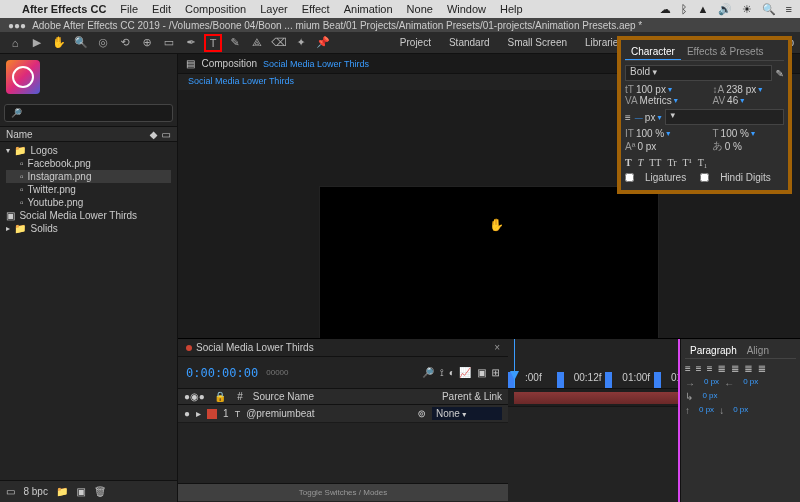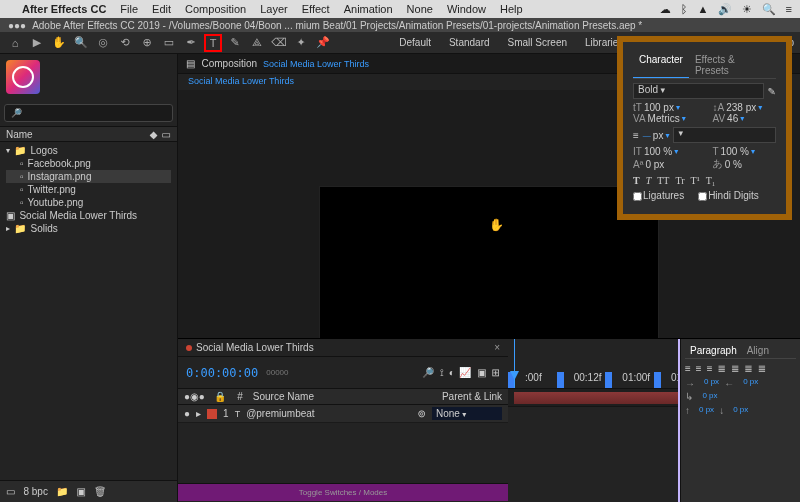--- a/index.html
+++ b/index.html
@@ -37,36 +37,36 @@
 .comptab .link{color:#3a9cff;font-size:9px;cursor:pointer}
 .subtab{height:16px;padding:2px 10px;font-size:9px;color:#3a9cff;background:#222}
 .viewport{flex:1;position:relative;background:#1c1c1c;display:flex;align-items:center;justify-content:center}
 .canvas{width:340px;height:200px;background:#000;border:1px solid #222;position:relative}
 .textlayer{position:absolute;left:58px;bottom:26px;color:#fff;font-size:15px;font-weight:bold;font-family:Futura,Arial}
 .textlayer .handle{display:inline-block;width:5px;height:5px;border:1px solid #d88;background:transparent;vertical-align:middle;margin:0 1px}
 .handcursor{position:absolute;top:128px;left:50%;color:#fff;font-size:12px}
 .viewctrl{height:20px;background:#252525;display:flex;align-items:center;gap:6px;padding:0 6px;font-size:8px;color:#999;border-top:1px solid #111}
 .viewctrl .seg{display:flex;align-items:center;gap:3px;cursor:pointer}
 
-.charpanel{position:absolute;top:36px;right:8px;width:175px;background:#2e2e2e;border:6px solid #a16207;z-index:10;padding:10px}
+.charpanel{position:absolute;top:36px;right:8px;width:175px;background:#2e2e2e;border:4px solid #a16207;z-index:10;padding:4px}
 .charpanel .tabs{display:flex;font-size:9px;border-bottom:1px solid #444;margin-bottom:4px}
 .charpanel .tabs span{padding:2px 6px;color:#999;cursor:pointer}
 .charpanel .tabs .on{color:#fff;border-bottom:1px solid #3a9cff}
 .charpanel .row{display:flex;align-items:center;gap:4px;margin:3px 0}
 .charpanel select,.charpanel .sel{flex:1;height:16px;background:#222;border:1px solid #444;font-size:9px;color:#ccc;padding:0 4px}
 .charpanel .swatch{width:20px;height:20px;position:relative}
 .charpanel .swatch .fg{width:14px;height:14px;background:#fff;border:1px solid #000;position:absolute}
 .charpanel .swatch .bg{width:14px;height:14px;background:#000;border:1px solid #555;position:absolute;right:0;bottom:0}
 .charpanel .num{display:flex;align-items:center;gap:2px;font-size:8px;color:#3a9cff}
 .charpanel .num .lbl{color:#999;font-size:10px}
 .charpanel .half{display:flex;gap:16px}
 .charpanel .half>div{flex:1}
 .charpanel .btnrow{display:flex;gap:6px;margin:4px 0}
 .charpanel .btnrow span{font-size:10px;color:#ccc;font-family:Georgia,serif;cursor:pointer}
-.charpanel .chk{display:flex;align-items:flex-end;gap:1px;font-size:8px;color:#bbb}
+.charpanel .chk{display:flex;align-items:center;gap:11px;font-size:8px;color:#bbb}
 .charpanel .chk input{width:9px;height:9px}
 
 .timeline{position:absolute;bottom:0;left:0;right:0;height:164px;background:#232323;border-top:1px solid #000;display:flex;flex-direction:column}
 .tl-top{display:flex}
 .tl-left{width:330px;background:#232323}
 .tl-tabhead{height:18px;display:flex;align-items:center;padding:0 8px;font-size:9px;border-bottom:1px solid #111}
 .tl-tabhead .dot{width:6px;height:6px;border-radius:50%;background:#c43;margin-right:4px}
 .tl-tabhead .x{margin-left:auto;color:#999;cursor:pointer}
 .timecode{height:32px;display:flex;align-items:center;padding:0 8px;gap:8px;border-bottom:1px solid #111}
 .timecode .tc{color:#3a9cff;font-size:12px;font-family:monospace}
@@ -77,30 +77,30 @@
 .layerrow .name{flex:1;color:#ccc}
 .layerrow .link{width:70px;background:#0f172a;font-size:8px;padding:1px 4px}
 .tl-right{flex:1;display:flex;flex-direction:column}
 .ruler{height:50px;border-bottom:1px solid #111;position:relative;background:#232323}
 .ruler .ticks{position:absolute;bottom:0;left:0;right:0;height:16px;display:flex;font-size:7px;color:#999}
 .ruler .ticks span{flex:1;border-left:7px solid #3b82f6;padding-left:10px}
 .playhead{position:absolute;left:6px;top:0;bottom:0;width:1px;background:#3a9cff}
 .playhead::before{content:"";position:absolute;top:32px;left:-4px;width:9px;height:9px;background:#3a9cff;clip-path:polygon(0 0,100% 0,50% 100%)}
 .track{height:18px;position:relative;background:#1e1e1e;border-bottom:1px solid #151515}
 .bar{position:absolute;left:6px;right:6px;top:3px;height:12px;background:linear-gradient(#8a3838,#6a2828)}
-.togglebar{height:18px;background:#701a75;display:flex;align-items:center;justify-content:center;font-size:8px;color:#999;border-top:1px solid #111}
+.togglebar{height:18px;background:#404040;display:flex;align-items:center;justify-content:center;font-size:8px;color:#999;border-top:1px solid #111}
 
 .parapanel{position:absolute;right:0;top:0;width:120px;height:100%;background:#2e2e2e;border-left:1px solid #111;padding:4px}
 .parapanel .ptabs{display:flex;font-size:9px;border-bottom:1px solid #444;margin-bottom:4px}
 .parapanel .ptabs span{padding:2px 5px;color:#999;cursor:pointer}
 .parapanel .ptabs .on{color:#fff}
 .parapanel .arow{display:flex;gap:5px;margin:3px 0;font-size:10px;color:#999}
 .parapanel .arow span{cursor:pointer}
 .parapanel .pnum{font-size:8px;color:#3a9cff;margin-left:4px}
-.rightpanel-strip{position:absolute;right:0;top:0;width:122px;height:100%;background:#c4b5fd}
+.rightpanel-strip{position:absolute;right:0;top:0;width:122px;height:100%;background:#d946ef}
 .footer{height:22px;background:#2a2a2a;color:#999;display:flex;align-items:center;gap:8px;padding:0 6px;font-size:9px;margin-top:auto}
 .footer .ic{cursor:pointer}
 .spacer{flex:1}
 </style>
 </head>
 <body>
 
 <div class="menubar">
   <span class="apple"></span>
   <span style="font-weight:bold">After Effects CC</span>
@@ -139,21 +139,21 @@
   <div class="tool">⊕</div>
   <div class="tool">▭</div>
   <div class="tool">✒</div>
   <div class="tool highlight">T</div>
   <div class="tool">✎</div>
   <div class="tool">⟁</div>
   <div class="tool">⌫</div>
   <div class="tool">✦</div>
   <div class="tool">📌</div>
   <div class="rightbar">
-    <span>Default</span>
+    <span>Project</span>
     <span>Standard</span>
     <span>Small Screen</span>
     <span>Libraries</span>
     <span>Learn</span>
     <span>»</span>
     <span>🔍</span>
     <span>Search Help</span>
   </div>
 </div>
 

